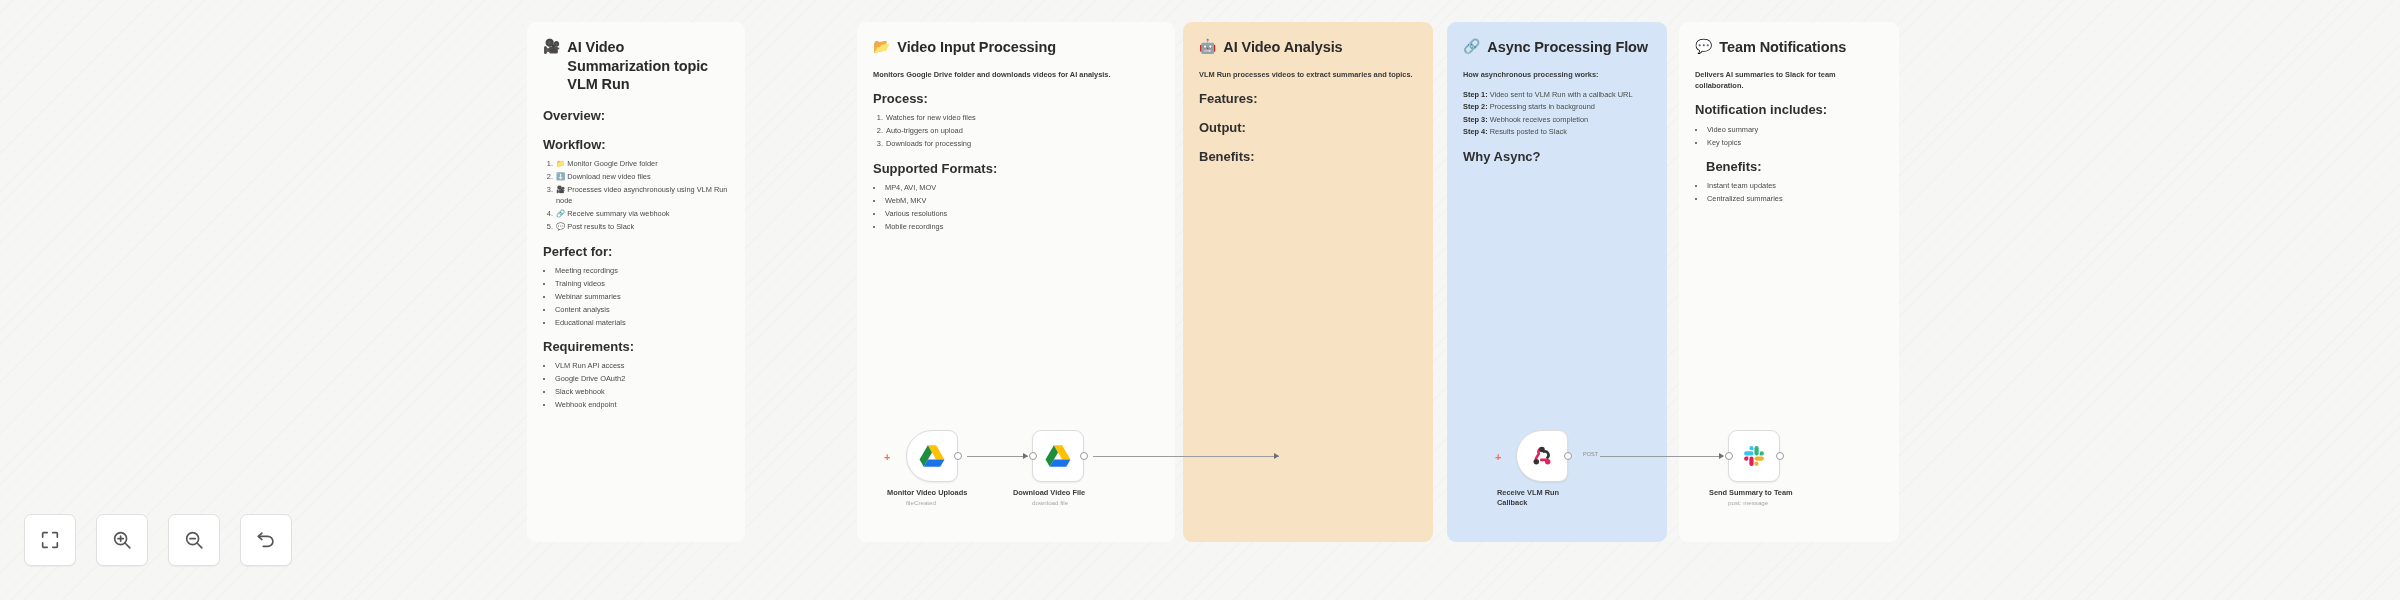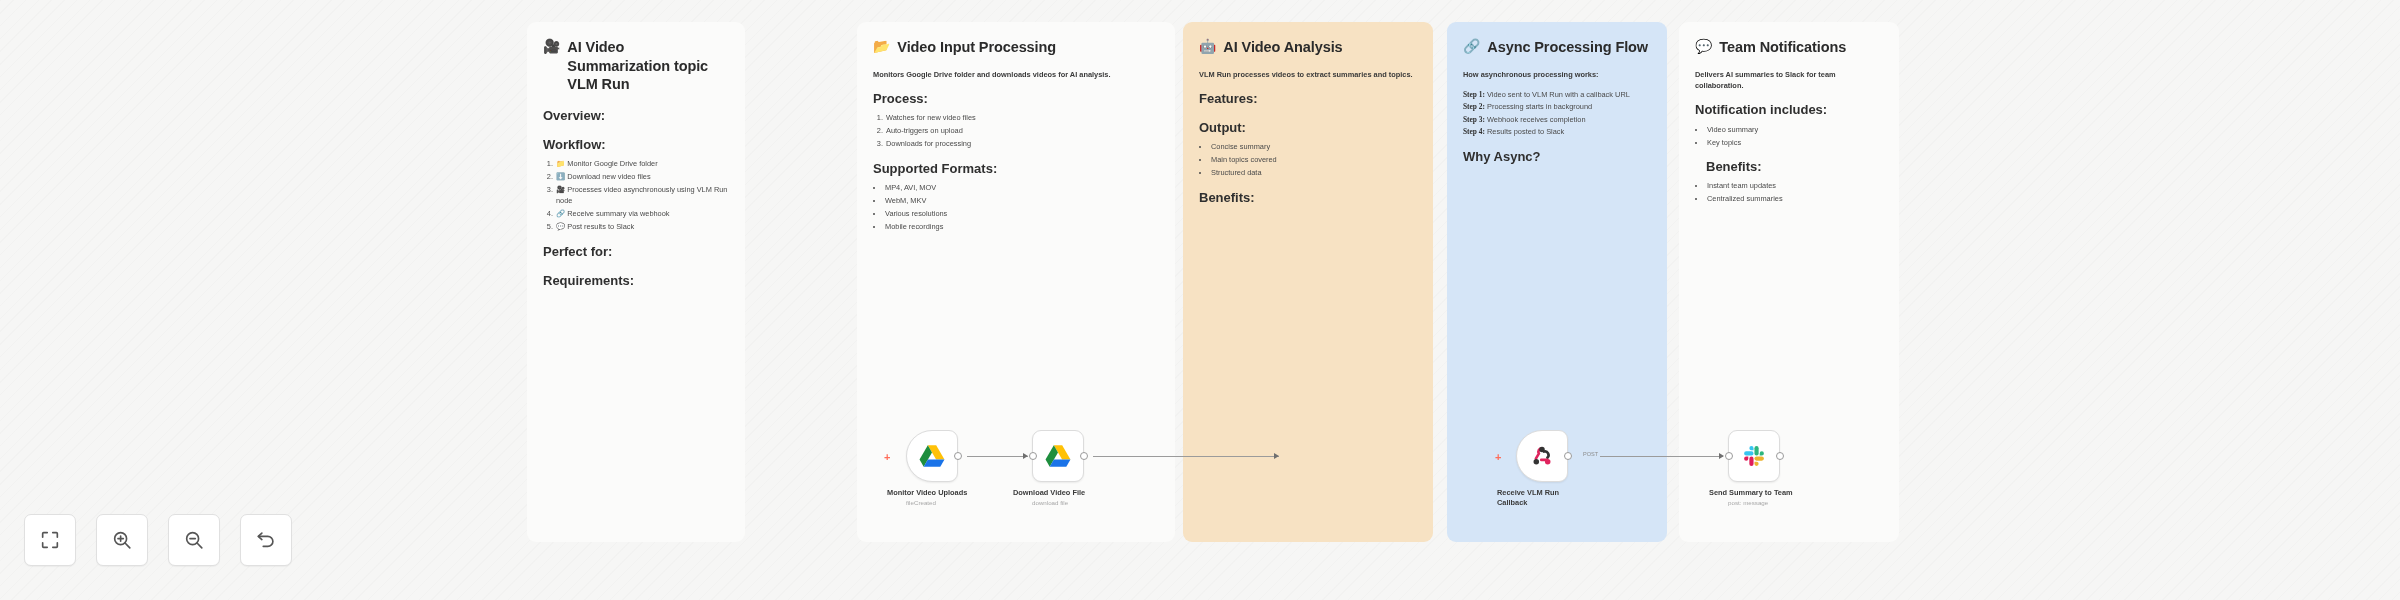--- a/index.html
+++ b/index.html
@@ -45,21 +45,21 @@
   .note-title .tico { font-size: 14px; line-height: 1.2; flex: 0 0 auto; }
 
   .note-body { font-size: 7.4px; line-height: 1.55; color: #4a4a4a; }
   .note-body p.lead { font-weight: bold; color: #3a3a3a; margin-bottom: 9px; }
   .note-body h4 { font-size: 13px; font-weight: bold; color: #2f2f2f; margin: 9px 0 3px 0; }
   .note-body h4.first { margin-top: 0; }
   .note-body ul { list-style: disc; margin: 0 0 0 11px; padding: 0; }
   .note-body ol { margin: 0 0 0 12px; padding: 0; }
   .note-body li { margin: 0 0 1.5px 0; padding-left: 1px; }
   .note-body .step { margin: 0 0 1px 0; }
-  .note-body .step b { color: #2f2f2f; font-family: Liberation Serif, serif; }
+  .note-body .step b { color: #2f2f2f; }
   .note-body .sub { margin-left: 11px; }
 
   
   .node-wrap { position: absolute; }
   .node-box {
     position: relative;
     width: 52px; height: 52px;
     background: #fff;
     border: 1px solid #dcdcdc;
     border-radius: 9px;
@@ -136,22 +136,35 @@
       <h4>Workflow:</h4>
       <ol>
         <li>📁 Monitor Google Drive folder</li>
         <li>⬇️ Download new video files</li>
         <li>🎥 Processes video asynchronously using VLM Run node</li>
         <li>🔗 Receive summary via webhook</li>
         <li>💬 Post results to Slack</li>
       </ol>
 
       <h4>Perfect for:</h4>
+      <ul>
+        <li>Meeting recordings</li>
+        <li>Training videos</li>
+        <li>Webinar summaries</li>
+        <li>Content analysis</li>
+        <li>Educational materials</li>
+      </ul>
 
       <h4>Requirements:</h4>
+      <ul>
+        <li>VLM Run API access</li>
+        <li>Google Drive OAuth2</li>
+        <li>Slack webhook</li>
+        <li>Webhook endpoint</li>
+      </ul>
     </div>
   </div>
 
   <div class="note plain" style="left:857px; width:318px; height:520px;">
     <div class="note-title">
       <span class="tico">📂</span>
       <span>Video Input Processing</span>
     </div>
     <div class="note-body">
       <p class="lead">Monitors Google Drive folder and downloads videos for AI analysis.</p>
@@ -177,25 +190,20 @@
     <div class="note-title">
       <span class="tico">🤖</span>
       <span>AI Video Analysis</span>
     </div>
     <div class="note-body">
       <p class="lead">VLM Run processes videos to extract summaries and topics.</p>
 
       <h4>Features:</h4>
 
       <h4>Output:</h4>
-      <ul>
-        <li>Concise summary</li>
-        <li>Main topics covered</li>
-        <li>Structured data</li>
-      </ul>
 
       <h4>Benefits:</h4>
     </div>
   </div>
 
   <div class="note blue" style="left:1447px; width:220px; height:520px;">
     <div class="note-title">
       <span class="tico">🔗</span>
       <span>Async Processing Flow</span>
     </div>

